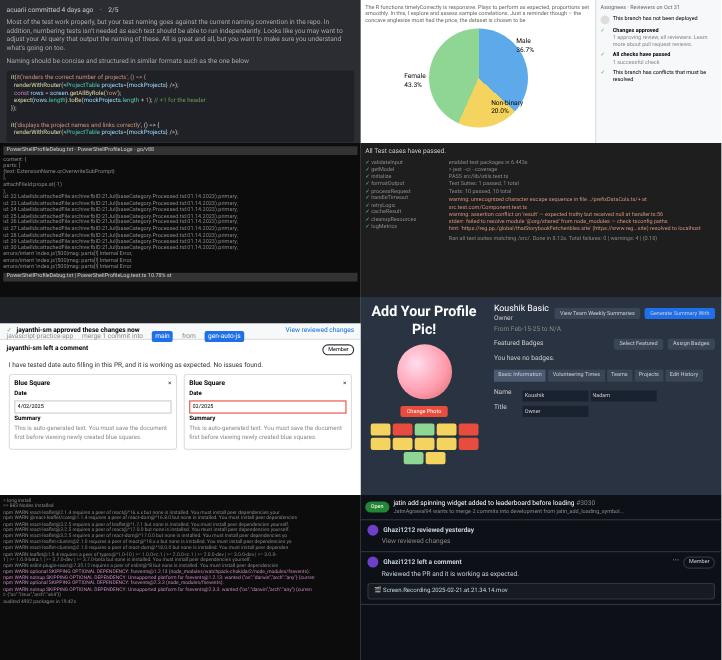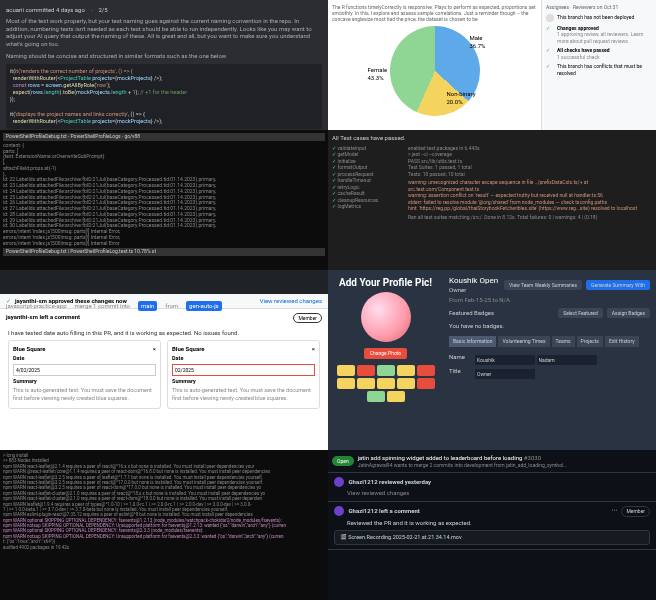--- a/index.html
+++ b/index.html
@@ -208,42 +208,42 @@
       <div class="fld"><b>Date</b></div>
       <input class="inp" style="border-color: rgb(231, 76, 60);" value="02/2025">
       <div class="fld"><b>Summary</b></div>
       <div class="fld" style="color:#888">This is auto-generated text. You must save the document first before viewing newly created blue squares.</div>
     </div>
   </div>
 </div>
 
 <div class="panel p6">
   <div class="pl">
-    <div style="color:#fff;font-size:10px;font-weight:bold">Add Your Profile Pic!</div>
+    <div style="color:#fff;font-size:13px;font-weight:bold">Add Your Profile Pic!</div>
     <div class="av"></div>
     <div class="chg">Change Photo</div>
     <div class="bdg" id="p6b">
           <div class="b" style="background:#f4d35e" title="Test1"></div>
           <div class="b" style="background:#e74c3c" title="Test2"></div>
           <div class="b" style="background:#8fd694" title="Test3"></div>
           <div class="b" style="background:#f4d35e" title="Test4"></div>
           <div class="b" style="background:#e74c3c" title="Test5"></div>
           <div class="b" style="background:#f4d35e" title="Test6"></div>
           <div class="b" style="background:#f4d35e" title="Test7"></div>
           <div class="b" style="background:#f4d35e" title="Test8"></div>
           <div class="b" style="background:#f4d35e" title="Test9"></div>
           <div class="b" style="background:#e74c3c" title="Test10"></div>
           <div class="b" style="background:#8fd694" title="Test11"></div>
           <div class="b" style="background:#f4d35e" title="Test12"></div>
         </div>
   </div>
   <div class="pr">
     <div style="display:flex;gap:4px;align-items:center">
       <div>
-        <div style="color:#fff;font-size:8px">Koushik Open</div>
+        <div style="color:#fff;font-size:8px">Koushik Basic</div>
         <div>Owner</div>
       </div>
       <span style="margin-left:auto" class="btn">View Team Weekly Summaries</span>
       <span class="btn" style="background:#1f6feb">Generate Summary With</span>
     </div>
     <div style="color:#888;margin:2px 0">From Feb-15-25 to N/A</div>
     <div style="display:flex;gap:4px;margin:4px 0;align-items:center">
       <span>Featured Badges</span>
       <span style="margin-left:auto" class="btn">Select Featured</span>
       <span class="btn">Assign Badges</span>

